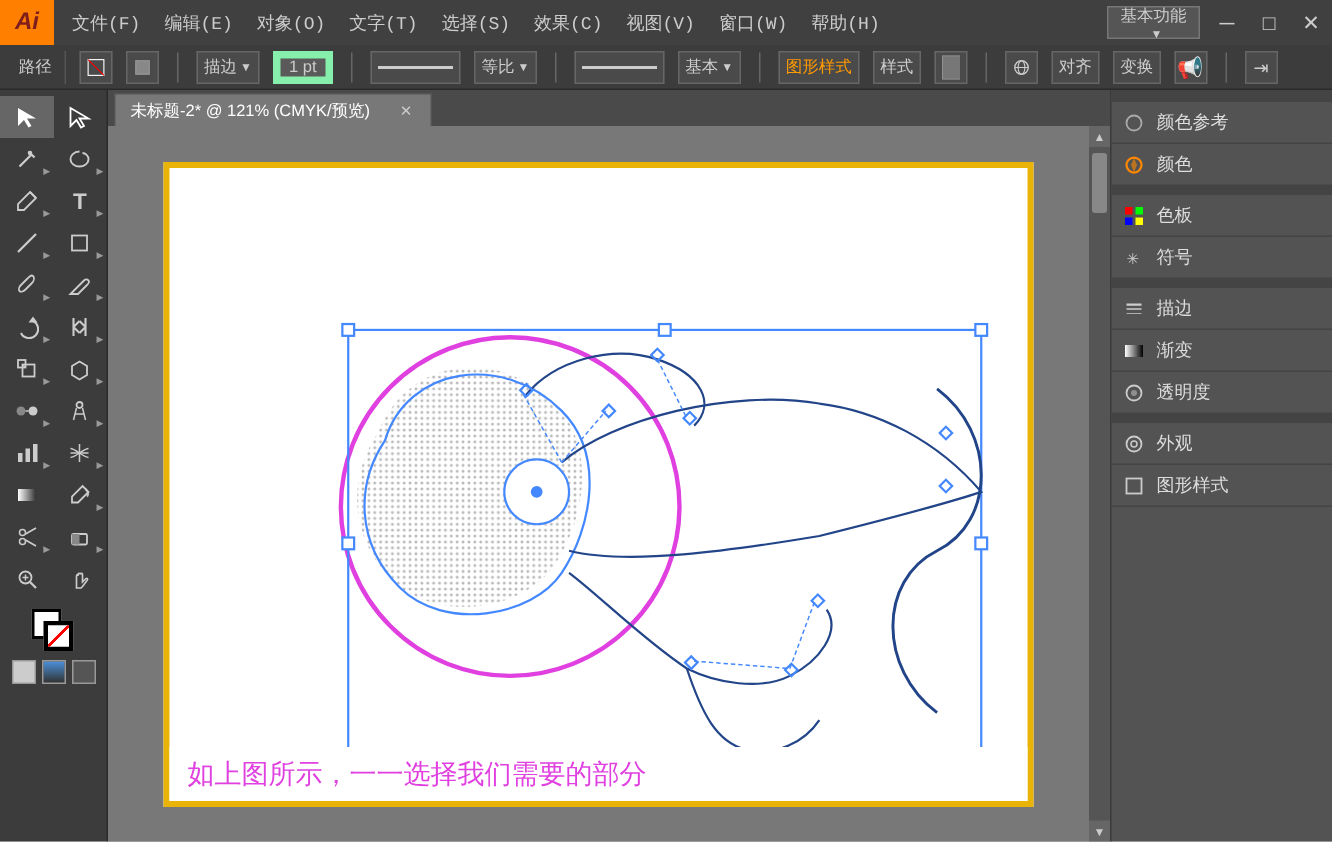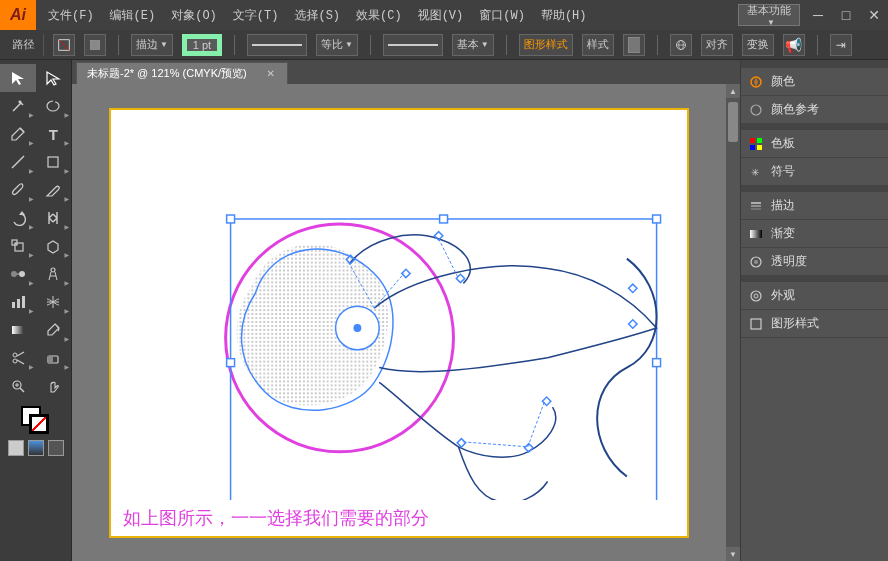--- a/index.html
+++ b/index.html
@@ -210,21 +210,21 @@
       align-items: center;
       justify-content: center;
       overflow: hidden;
       padding: 10px;
     }
     #artboard {
       background: #fff;
       position: relative;
       width: 580px;
       height: 430px;
-      border: 2px solid #eab308;
+      border: 4px solid #eab308;
     }
     
     #artboard::before {
       content: '';
       position: absolute;
       top: 4px; left: 4px; right: 4px; bottom: 4px;
       border: 2px solid #cc0000;
       pointer-events: none;
     }
 
@@ -736,33 +736,33 @@
       </div>
     </div>
   </div>
 
   <div id="right-panel">
     <div style="height:8px; background:#444;"></div>
 
     <div class="panel-item">
       <div class="panel-icon">
         <svg width="14" height="14" viewBox="0 0 14 14">
-            <circle cx="7" cy="7" r="5" fill="none" stroke="#f80" stroke-width="1.5"></circle>
-            <path d="M7 2 L9 7 L7 12 L5 7 Z" fill="#f80" opacity="0.6"></path>
-          </svg>
-      </div>
-      <span>颜色</span>
+            <circle cx="7" cy="7" r="5" fill="none" stroke="#aaa" stroke-width="1.2"></circle>
+          </svg>
+      </div>
+      <span>颜色参考</span>
     </div>
     <div class="panel-item">
       <div class="panel-icon">
         <svg width="14" height="14" viewBox="0 0 14 14">
-            <circle cx="7" cy="7" r="5" fill="none" stroke="#aaa" stroke-width="1.2"></circle>
-          </svg>
-      </div>
-      <span>颜色参考</span>
+            <circle cx="7" cy="7" r="5" fill="none" stroke="#f80" stroke-width="1.5"></circle>
+            <path d="M7 2 L9 7 L7 12 L5 7 Z" fill="#f80" opacity="0.6"></path>
+          </svg>
+      </div>
+      <span>颜色</span>
     </div>
     <div class="panel-divider"></div>
     <div class="panel-item">
       <div class="panel-icon">
         <svg width="14" height="14" viewBox="0 0 14 14">
             <rect x="1" y="1" width="5" height="5" fill="#f00"></rect>
             <rect x="8" y="1" width="5" height="5" fill="#0f0"></rect>
             <rect x="1" y="8" width="5" height="5" fill="#00f"></rect>
             <rect x="8" y="8" width="5" height="5" fill="#ff0"></rect>
           </svg>

